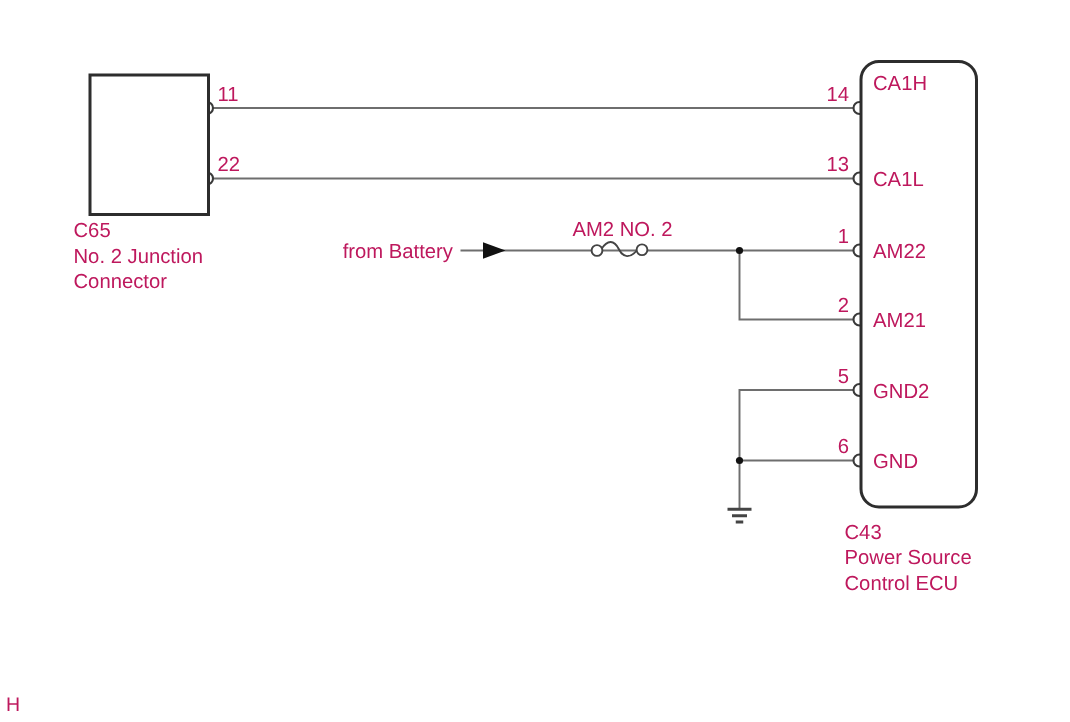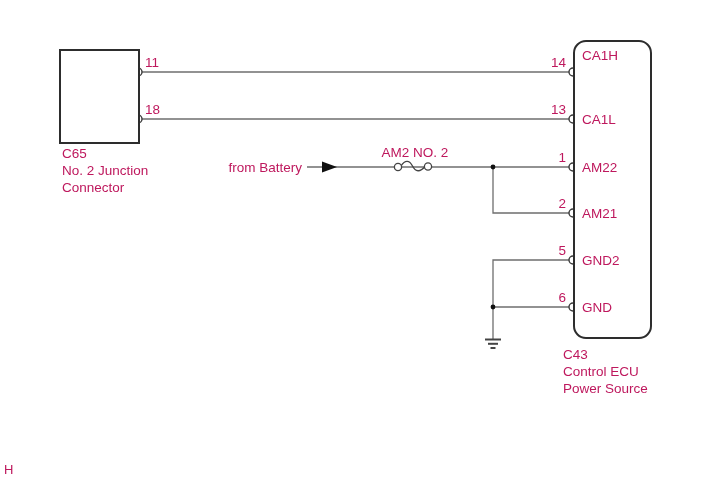--- a/index.html
+++ b/index.html
@@ -68,23 +68,23 @@
       <circle cx="573" cy="213" r="4"></circle>
       <circle cx="573" cy="260" r="4"></circle>
       <circle cx="573" cy="307" r="4"></circle>
     </g>
   </svg>
 
   <div class="box-c65"></div>
   <div class="box-c43"></div>
 
   <div class="lbl pin-num-left" style="left:145px;top:56px;">11</div>
-  <div class="lbl pin-num-left" style="left:145px;top:103px;">18</div>
+  <div class="lbl pin-num-left" style="left:145px;top:103px;">22</div>
 
-  <div class="lbl cap" style="left:62px;top:145px;">
+  <div class="lbl cap" style="left:49px;top:145px;">
     <div>C65</div>
     <div>No. 2 Junction</div>
     <div>Connector</div>
   </div>
 
   <div class="lbl from-batt" style="left:192px;top:161px;">from Battery</div>
   <div class="lbl fuse-label" style="left:370px;top:146px;">AM2 NO. 2</div>
 
   <div class="lbl pin-num-right" style="left:536px;top:56px;">14</div>
   <div class="lbl pin-num-right" style="left:536px;top:103px;">13</div>
@@ -95,19 +95,19 @@
 
   <div class="lbl" style="left:582px;top:49px;">CA1H</div>
   <div class="lbl" style="left:582px;top:113px;">CA1L</div>
   <div class="lbl" style="left:582px;top:161px;">AM22</div>
   <div class="lbl" style="left:582px;top:207px;">AM21</div>
   <div class="lbl" style="left:582px;top:254px;">GND2</div>
   <div class="lbl" style="left:582px;top:301px;">GND</div>
 
   <div class="lbl cap" style="left:563px;top:346px;">
     <div>C43</div>
+    <div>Power Source</div>
     <div>Control ECU</div>
-    <div>Power Source</div>
   </div>
 
   <div class="h-mark">H</div>
 
 </div>
 
 </body></html>

